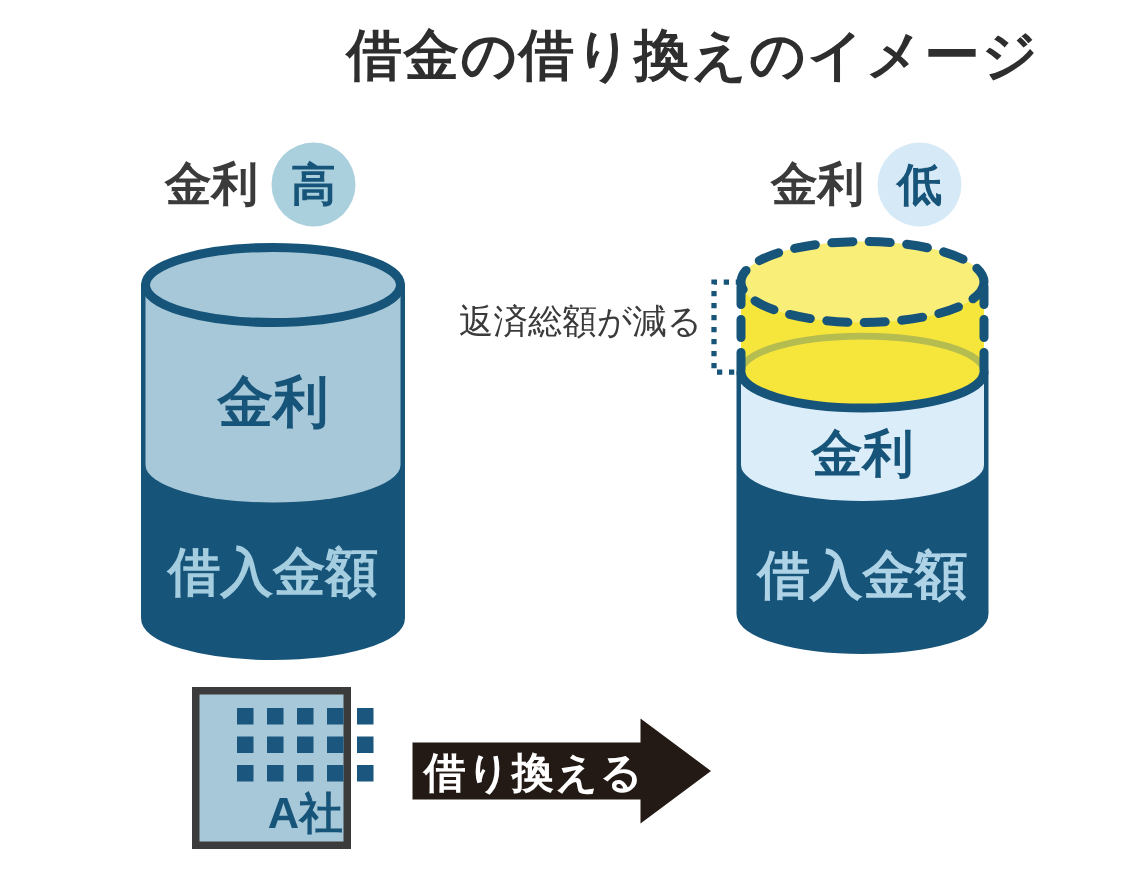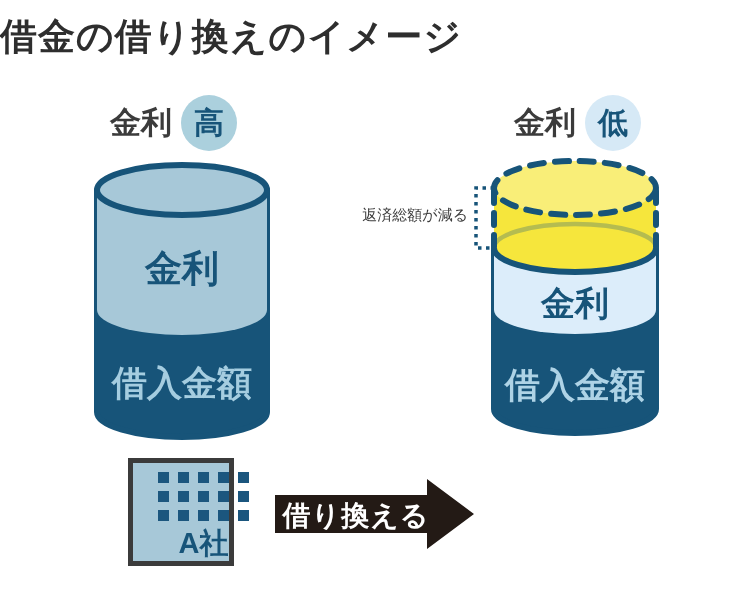--- a/index.html
+++ b/index.html
@@ -1,40 +1,40 @@
 <!DOCTYPE html>
 <html><head>
 <meta charset="utf-8">
 <style>
   html,body { margin:0; padding:0; background:#ffffff; }
   .canvas {
     position:relative; width:750px; height:590px; background:#ffffff;
     font-family:"Liberation Sans","DejaVu Sans",sans-serif; overflow:hidden;
   }
   .title {
-    position:absolute; top:12px; left:0; width:693px; text-align:left;
+    position:absolute; top:12px; left:0; width:693px; text-align:right;
     font-size:37px; font-weight:bold; color:#2e2e2e; letter-spacing:1px;
   }
   .rate-label {
     position:absolute; display:flex; align-items:center; gap:9px;
   }
   .rate-label .txt { font-size:31px; font-weight:600; color:#3b3b3b; }
   .badge {
     width:56px; height:56px; border-radius:50%;
     display:flex; align-items:center; justify-content:center;
     font-size:30px; font-weight:600; color:#175479;
   }
   .rate-left  { left:110px; top:95px; }
   .rate-right { left:514px; top:95px; }
   .badge-high { background:#abd0dd; }
   .badge-low  { background:#d6e9f6; }
   .scene { position:absolute; left:0; top:0; }
   .annotation {
     position:absolute; left:298px; top:201px; width:170px; text-align:right;
-    font-size:15px; line-height:27px; color:#3b3b3b; font-weight:500;
+    font-size:23px; line-height:27px; color:#3b3b3b; font-weight:500;
   }
   .cyl-text {
     font-family:"Liberation Sans","DejaVu Sans",sans-serif;
     font-weight:bold; text-anchor:middle; dominant-baseline:central;
   }
   .arrow-text {
     font-family:"Liberation Sans","DejaVu Sans",sans-serif;
     font-weight:bold; text-anchor:middle; dominant-baseline:central;
     fill:#ffffff; font-size:28px; letter-spacing:1px;
   }

